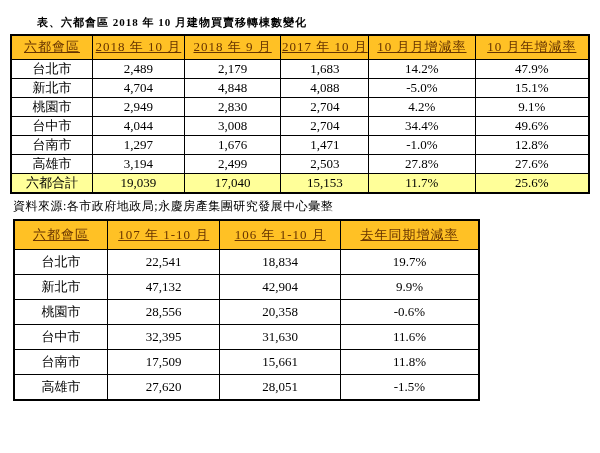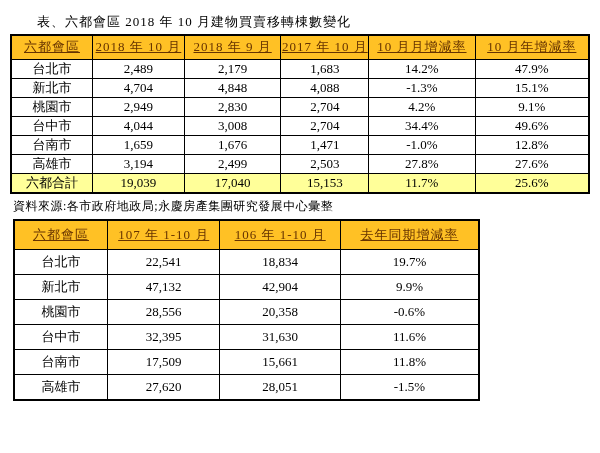--- a/index.html
+++ b/index.html
@@ -6,25 +6,25 @@
   html, body {
     width: 600px; height: 453px;
     background: var(--page-bg, #ffffff);
     font-family: "Liberation Serif", "DejaVu Serif", serif;
     color: var(--text, #000000);
     overflow: hidden;
   }
   .page { padding-top: 14px; }
 
   .tbl-title {
-    font-size: 13px;
+    font-size: 11px;
     line-height: 16px;
     margin-left: 37px;
     letter-spacing: 1px;
-    font-weight: normal;
+    font-weight: bold;
     color: var(--text, #000000);
   }
 
   table {
     border-collapse: collapse;
     table-layout: fixed;
     border: 2px solid var(--border, #000000);
   }
   th, td {
     border: 1.5px solid var(--border, #000000);
@@ -91,42 +91,42 @@
           <td>2,179</td>
           <td>1,683</td>
           <td>14.2%</td>
           <td>47.9%</td>
         </tr>
         <tr>
           <td>新北市</td>
           <td>4,704</td>
           <td>4,848</td>
           <td>4,088</td>
-          <td>-1.3%</td>
+          <td>-5.0%</td>
           <td>15.1%</td>
         </tr>
         <tr>
           <td>桃園市</td>
           <td>2,949</td>
           <td>2,830</td>
           <td>2,704</td>
           <td>4.2%</td>
           <td>9.1%</td>
         </tr>
         <tr>
           <td>台中市</td>
           <td>4,044</td>
           <td>3,008</td>
           <td>2,704</td>
           <td>34.4%</td>
           <td>49.6%</td>
         </tr>
         <tr>
           <td>台南市</td>
-          <td>1,659</td>
+          <td>1,297</td>
           <td>1,676</td>
           <td>1,471</td>
           <td>-1.0%</td>
           <td>12.8%</td>
         </tr>
         <tr>
           <td>高雄市</td>
           <td>3,194</td>
           <td>2,499</td>
           <td>2,503</td>

